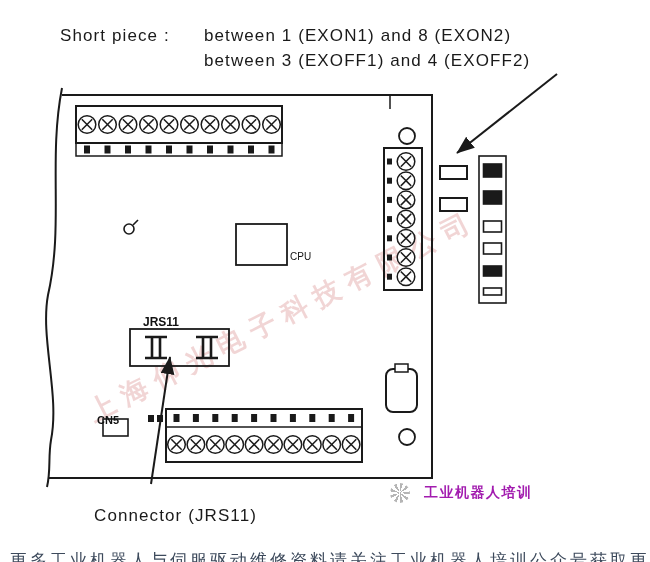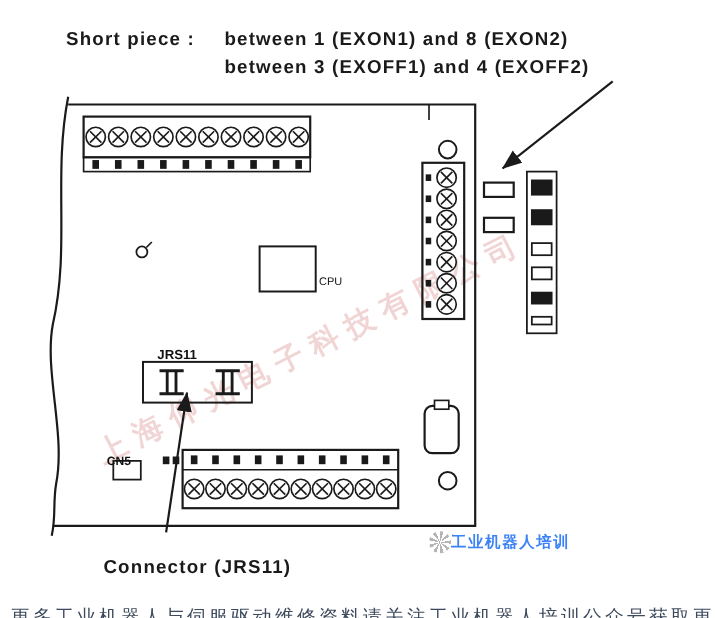--- a/index.html
+++ b/index.html
@@ -1,37 +1,37 @@
 <!DOCTYPE html>
 <html><head>
 <meta charset="utf-8">
 <style>
   html,body{margin:0;padding:0;}
   body{
     width:650px;height:562px;position:relative;background:#ffffff;
     font-family:"Liberation Sans", sans-serif;overflow:hidden;
   }
-  .label{position:absolute;color:#1a1a1a;font-size:17px;letter-spacing:1.1px;white-space:nowrap;font-weight:bold;}
+  .label{position:absolute;color:#1a1a1a;font-size:17px;letter-spacing:1.1px;white-space:nowrap;}
   .tinylabel{position:absolute;color:#111;font-weight:700;white-space:nowrap;}
   #jrs11-label{left:143px;top:315px;font-size:12px;}
   #cpu-label{left:290px;top:251px;font-size:10px;font-weight:400;}
   #cn5-label{left:97px;top:414px;font-size:11px;}
   #short-piece-label{left:60px;top:26px;}
   #between-line-1{left:204px;top:26px;}
   #between-line-2{left:204px;top:51px;}
   #connector-caption{left:94px;top:506px;}
   #diagonal-watermark{
     position:absolute;left:82px;top:398px;font-size:27px;color:#d98c8c;opacity:.36;
     letter-spacing:9px;white-space:nowrap;transform:rotate(-27deg);transform-origin:0 0;
     font-weight:700;
   }
   #diagram-svg{position:absolute;left:0;top:0;}
   .logo{
-    position:absolute;left:390px;top:483px;display:flex;align-items:center;gap:0;
-    color:#3b82f6;font-size:14px;letter-spacing:1.5px;font-weight:700;
+    position:absolute;left:390px;top:483px;display:flex;align-items:center;gap:14px;
+    color:#a21caf;font-size:14px;letter-spacing:1.5px;font-weight:700;
   }
   .logo-swirl{
     width:20px;height:20px;border-radius:50%;
     background:repeating-conic-gradient(#a8a8a8 0 18deg,#ffffff 18deg 40deg);
     opacity:.85;flex:0 0 auto;
   }
   #clipped-bottom{
     position:absolute;left:10px;top:551px;width:640px;height:11px;overflow:hidden;
     font-size:17px;line-height:20px;color:#3d4a5c;letter-spacing:3px;white-space:nowrap;
   }

